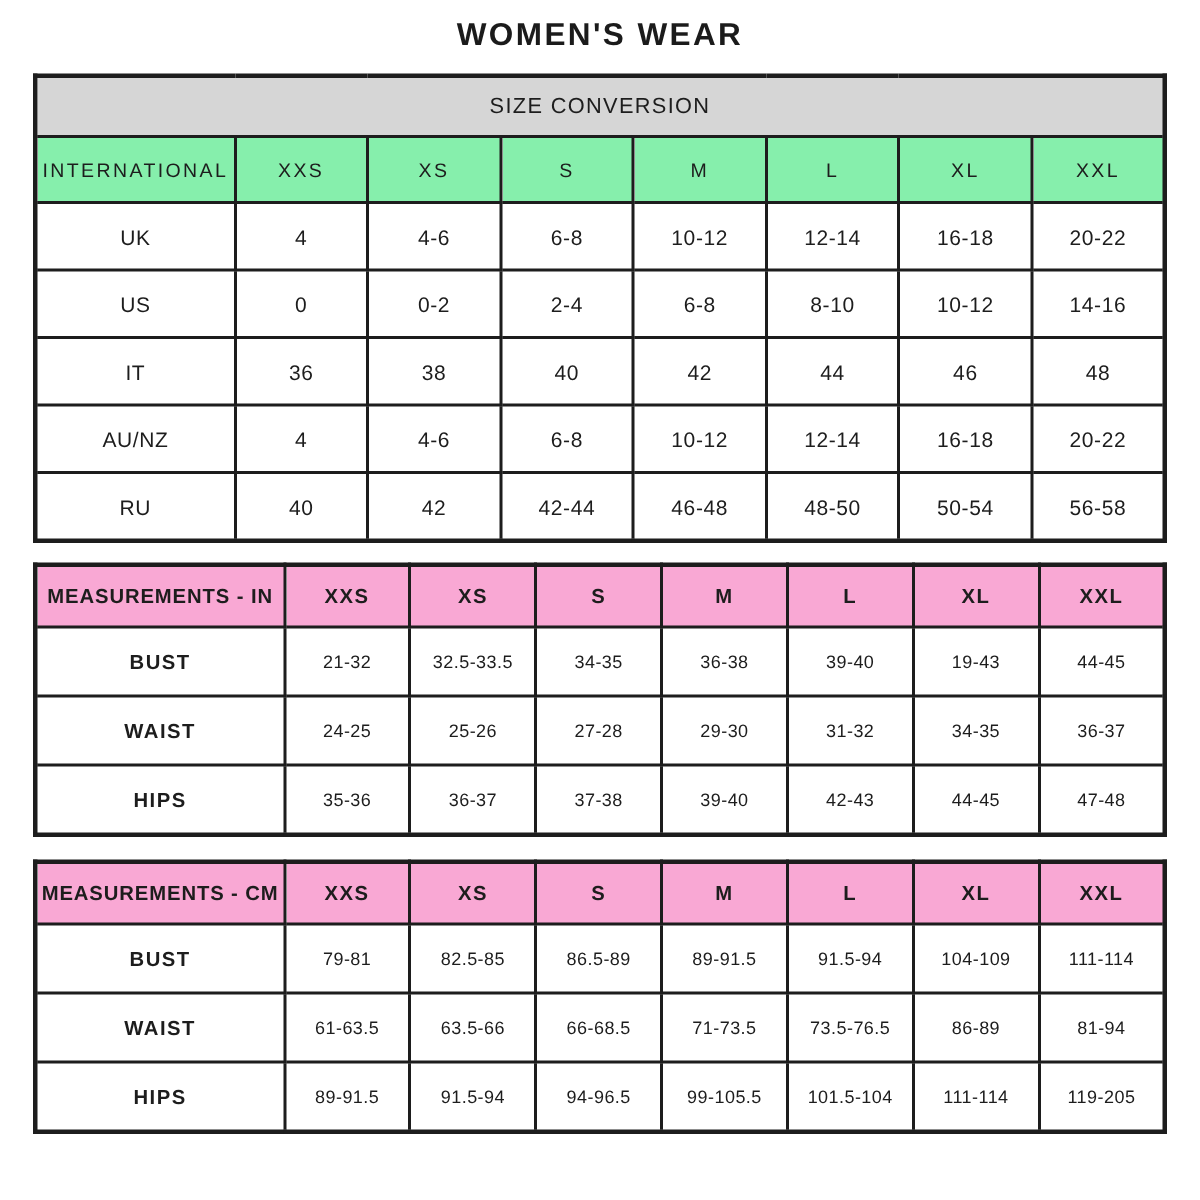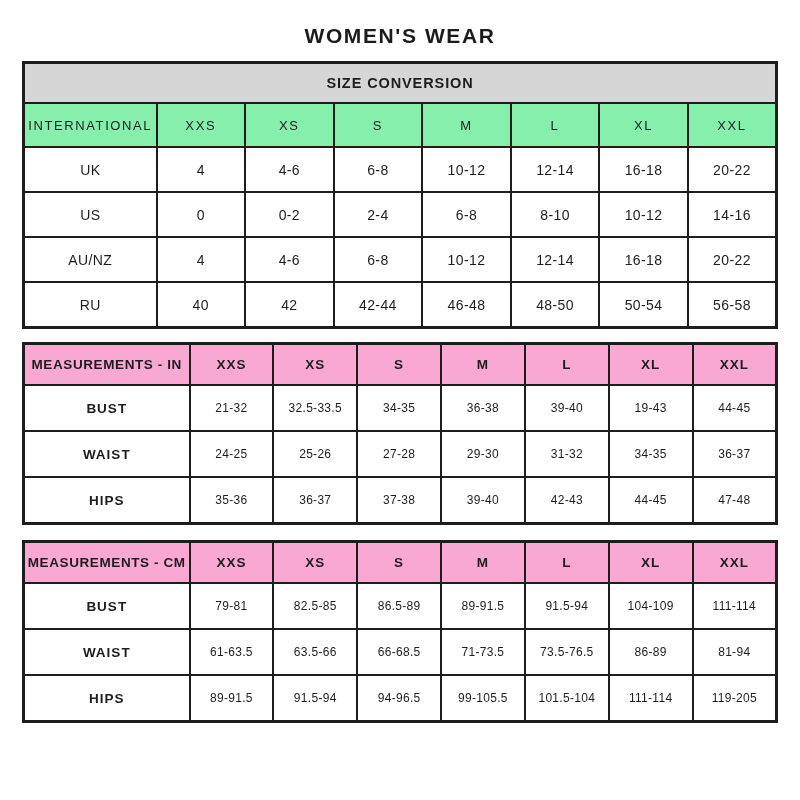--- a/index.html
+++ b/index.html
@@ -9,21 +9,21 @@
     width: 800px;
     height: 800px;
     font-family: "Liberation Sans", sans-serif;
     color: #1d1d1d;
     -webkit-font-smoothing: antialiased;
   }
   .page {
     width: 800px;
     height: 800px;
     box-sizing: border-box;
-    padding-top: 24px;
+    padding-top: 12px;
   }
   .title {
     text-align: center;
     font-size: 21px;
     font-weight: 700;
     letter-spacing: 1.6px;
     margin: 0 0 13px 0;
     color: #1b1b1b;
   }
   table.sizes {
@@ -40,21 +40,21 @@
     vertical-align: middle;
     padding: 0 2px;
     overflow: hidden;
     white-space: nowrap;
   }
   .t1 .labelcol { width: 133px; }
   .t23 .labelcol { width: 166px; }
   td.banner {
     background: #d6d6d6;
     height: 38px;
-    font-weight: 700;
+    font-weight: 400;
     font-size: 14.5px;
     letter-spacing: 0.9px;
   }
   
   .t1 td.head {
     background: #86efac;
     height: 42px;
     font-size: 13px;
     font-weight: 500;
     letter-spacing: 1.6px;
@@ -132,20 +132,30 @@
           <td class="rowlabel">US</td>
           <td class="val">0</td>
           <td class="val">0-2</td>
           <td class="val">2-4</td>
           <td class="val">6-8</td>
           <td class="val">8-10</td>
           <td class="val">10-12</td>
           <td class="val">14-16</td>
         </tr>
         <tr>
+          <td class="rowlabel">IT</td>
+          <td class="val">36</td>
+          <td class="val">38</td>
+          <td class="val">40</td>
+          <td class="val">42</td>
+          <td class="val">44</td>
+          <td class="val">46</td>
+          <td class="val">48</td>
+        </tr>
+        <tr>
           <td class="rowlabel">AU/NZ</td>
           <td class="val">4</td>
           <td class="val">4-6</td>
           <td class="val">6-8</td>
           <td class="val">10-12</td>
           <td class="val">12-14</td>
           <td class="val">16-18</td>
           <td class="val">20-22</td>
         </tr>
         <tr>

